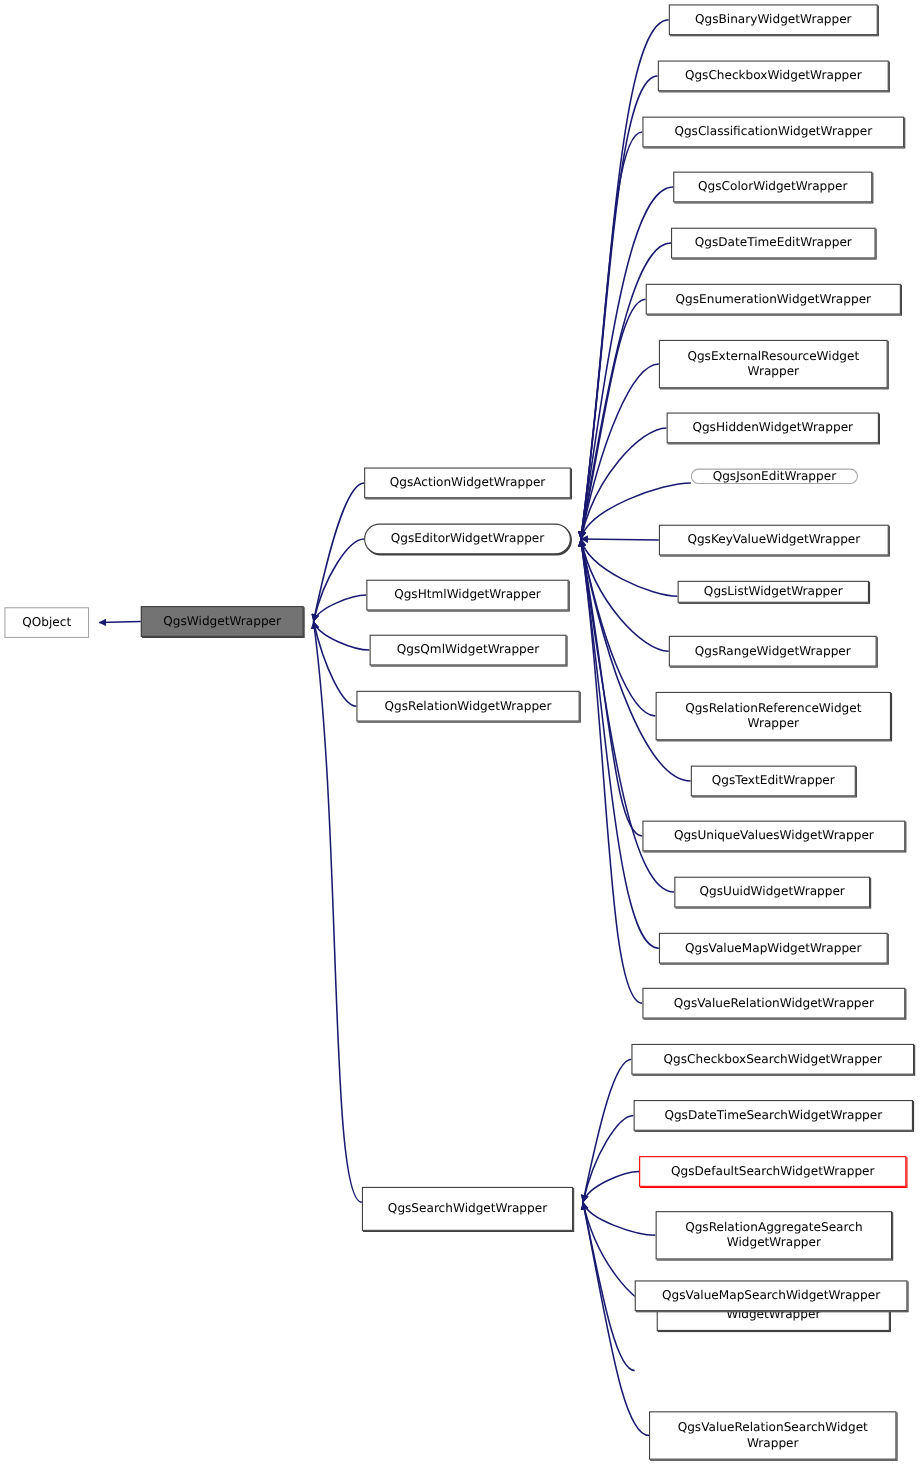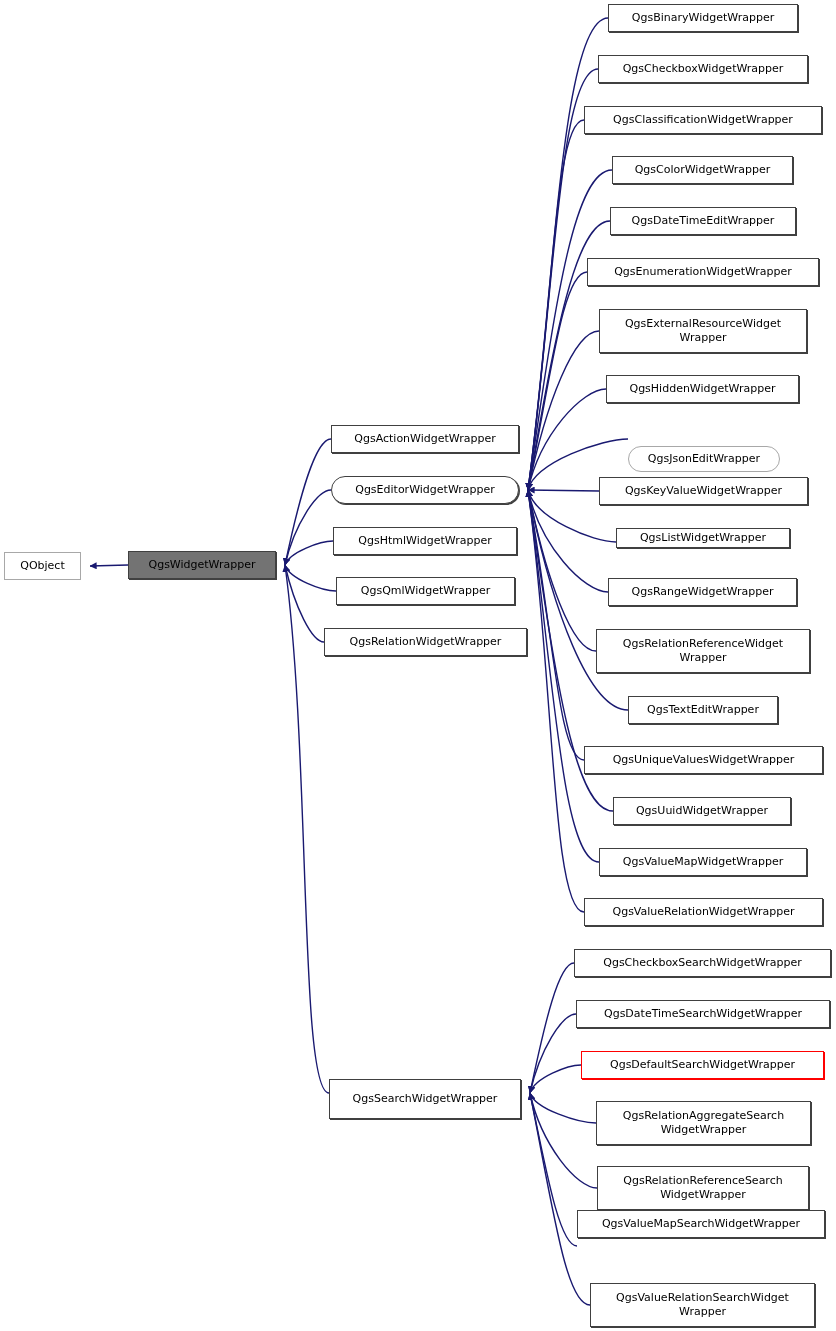--- a/index.html
+++ b/index.html
@@ -111,35 +111,35 @@
       <div class="node" style="left: 329px; top: 1079px; width: 192px; height: 40px;"><span class="node-label">QgsSearchWidgetWrapper</span></div>
       <div class="node" style="left: 608px; top: 4px; width: 190px; height: 28px;"><span class="node-label">QgsBinaryWidgetWrapper</span></div>
       <div class="node" style="left: 598px; top: 55px; width: 210px; height: 28px;"><span class="node-label">QgsCheckboxWidgetWrapper</span></div>
       <div class="node" style="left: 584px; top: 106px; width: 238px; height: 28px;"><span class="node-label">QgsClassificationWidgetWrapper</span></div>
       <div class="node" style="left: 612px; top: 156px; width: 181px; height: 28px;"><span class="node-label">QgsColorWidgetWrapper</span></div>
       <div class="node" style="left: 610px; top: 207px; width: 186px; height: 28px;"><span class="node-label">QgsDateTimeEditWrapper</span></div>
       <div class="node" style="left: 587px; top: 258px; width: 232px; height: 28px;"><span class="node-label">QgsEnumerationWidgetWrapper</span></div>
       <div class="node" style="left: 599px; top: 309px; width: 208px; height: 44px;"><span class="node-label">QgsExternalResourceWidget
 Wrapper</span></div>
       <div class="node" style="left: 606px; top: 375px; width: 193px; height: 28px;"><span class="node-label">QgsHiddenWidgetWrapper</span></div>
-      <div class="node thin" style="left: 628px; top: 446px; width: 152px; height: 26px; border-radius: 13px;"><span class="node-label">QgsJsonEditWrapper</span></div>
+      <div class="node thin" style="left: 628px; top: 426px; width: 152px; height: 14px; border-radius: 13px;"><span class="node-label">QgsJsonEditWrapper</span></div>
       <div class="node" style="left: 599px; top: 477px; width: 209px; height: 28px;"><span class="node-label">QgsKeyValueWidgetWrapper</span></div>
       <div class="node" style="left: 616px; top: 528px; width: 174px; height: 20px;"><span class="node-label">QgsListWidgetWrapper</span></div>
       <div class="node" style="left: 608px; top: 578px; width: 189px; height: 28px;"><span class="node-label">QgsRangeWidgetWrapper</span></div>
       <div class="node" style="left: 596px; top: 629px; width: 214px; height: 44px;"><span class="node-label">QgsRelationReferenceWidget
 Wrapper</span></div>
       <div class="node" style="left: 628px; top: 696px; width: 150px; height: 28px;"><span class="node-label">QgsTextEditWrapper</span></div>
       <div class="node" style="left: 584px; top: 746px; width: 239px; height: 28px;"><span class="node-label">QgsUniqueValuesWidgetWrapper</span></div>
       <div class="node" style="left: 613px; top: 797px; width: 178px; height: 28px;"><span class="node-label">QgsUuidWidgetWrapper</span></div>
       <div class="node" style="left: 599px; top: 848px; width: 208px; height: 28px;"><span class="node-label">QgsValueMapWidgetWrapper</span></div>
       <div class="node" style="left: 584px; top: 898px; width: 239px; height: 28px;"><span class="node-label">QgsValueRelationWidgetWrapper</span></div>
       <div class="node" style="left: 574px; top: 949px; width: 257px; height: 28px;"><span class="node-label">QgsCheckboxSearchWidgetWrapper</span></div>
       <div class="node" style="left: 576px; top: 1000px; width: 254px; height: 28px;"><span class="node-label">QgsDateTimeSearchWidgetWrapper</span></div>
       <div class="node highlight" style="left: 581px; top: 1051px; width: 243px; height: 28px;"><span class="node-label">QgsDefaultSearchWidgetWrapper</span></div>
       <div class="node" style="left: 596px; top: 1101px; width: 215px; height: 44px;"><span class="node-label">QgsRelationAggregateSearch
 WidgetWrapper</span></div>
       <div class="node" style="left: 597px; top: 1166px; width: 212px; height: 44px;"><span class="node-label">QgsRelationReferenceSearch
 WidgetWrapper</span></div>
-      <div class="node" style="left: 577px; top: 1210px; width: 248px; height: 28px;"><span class="node-label">QgsValueMapSearchWidgetWrapper</span></div>
+      <div class="node" style="left: 577px; top: 1164px; width: 248px; height: 28px;"><span class="node-label">QgsValueMapSearchWidgetWrapper</span></div>
       <div class="node" style="left: 590px; top: 1283px; width: 225px; height: 44px;"><span class="node-label">QgsValueRelationSearchWidget
 Wrapper</span></div>
     </div>
 </div>
 
 </body></html>

